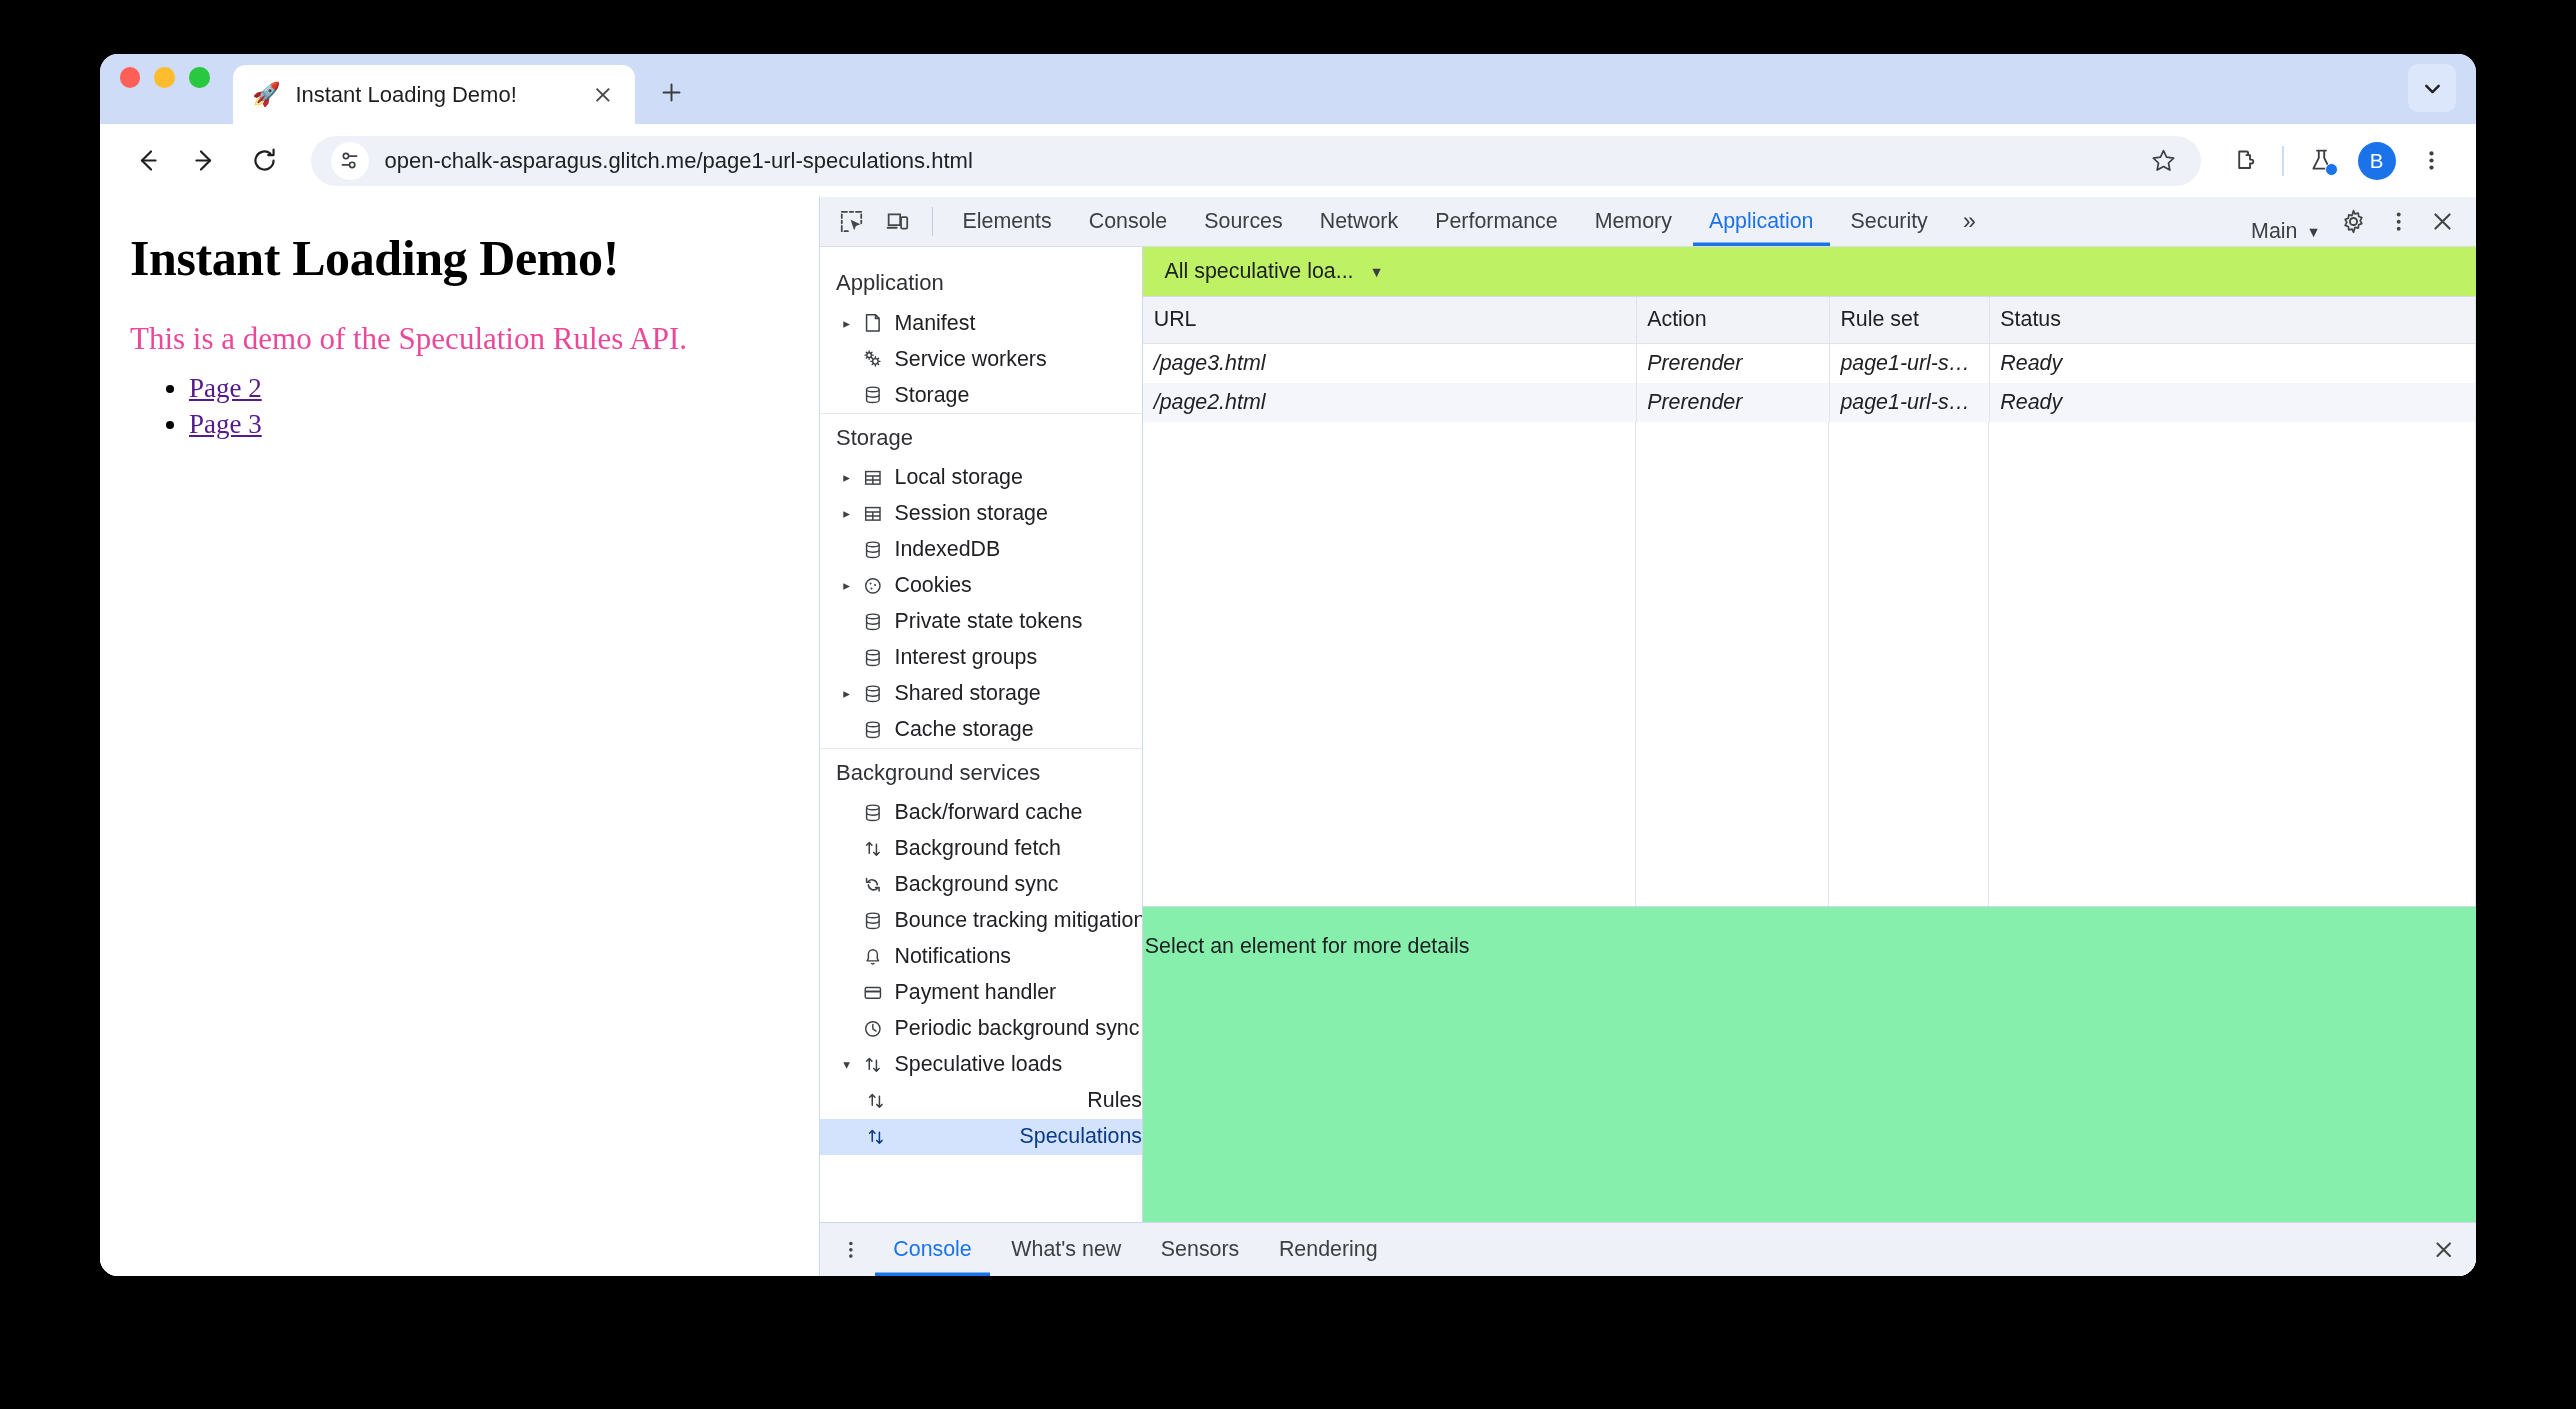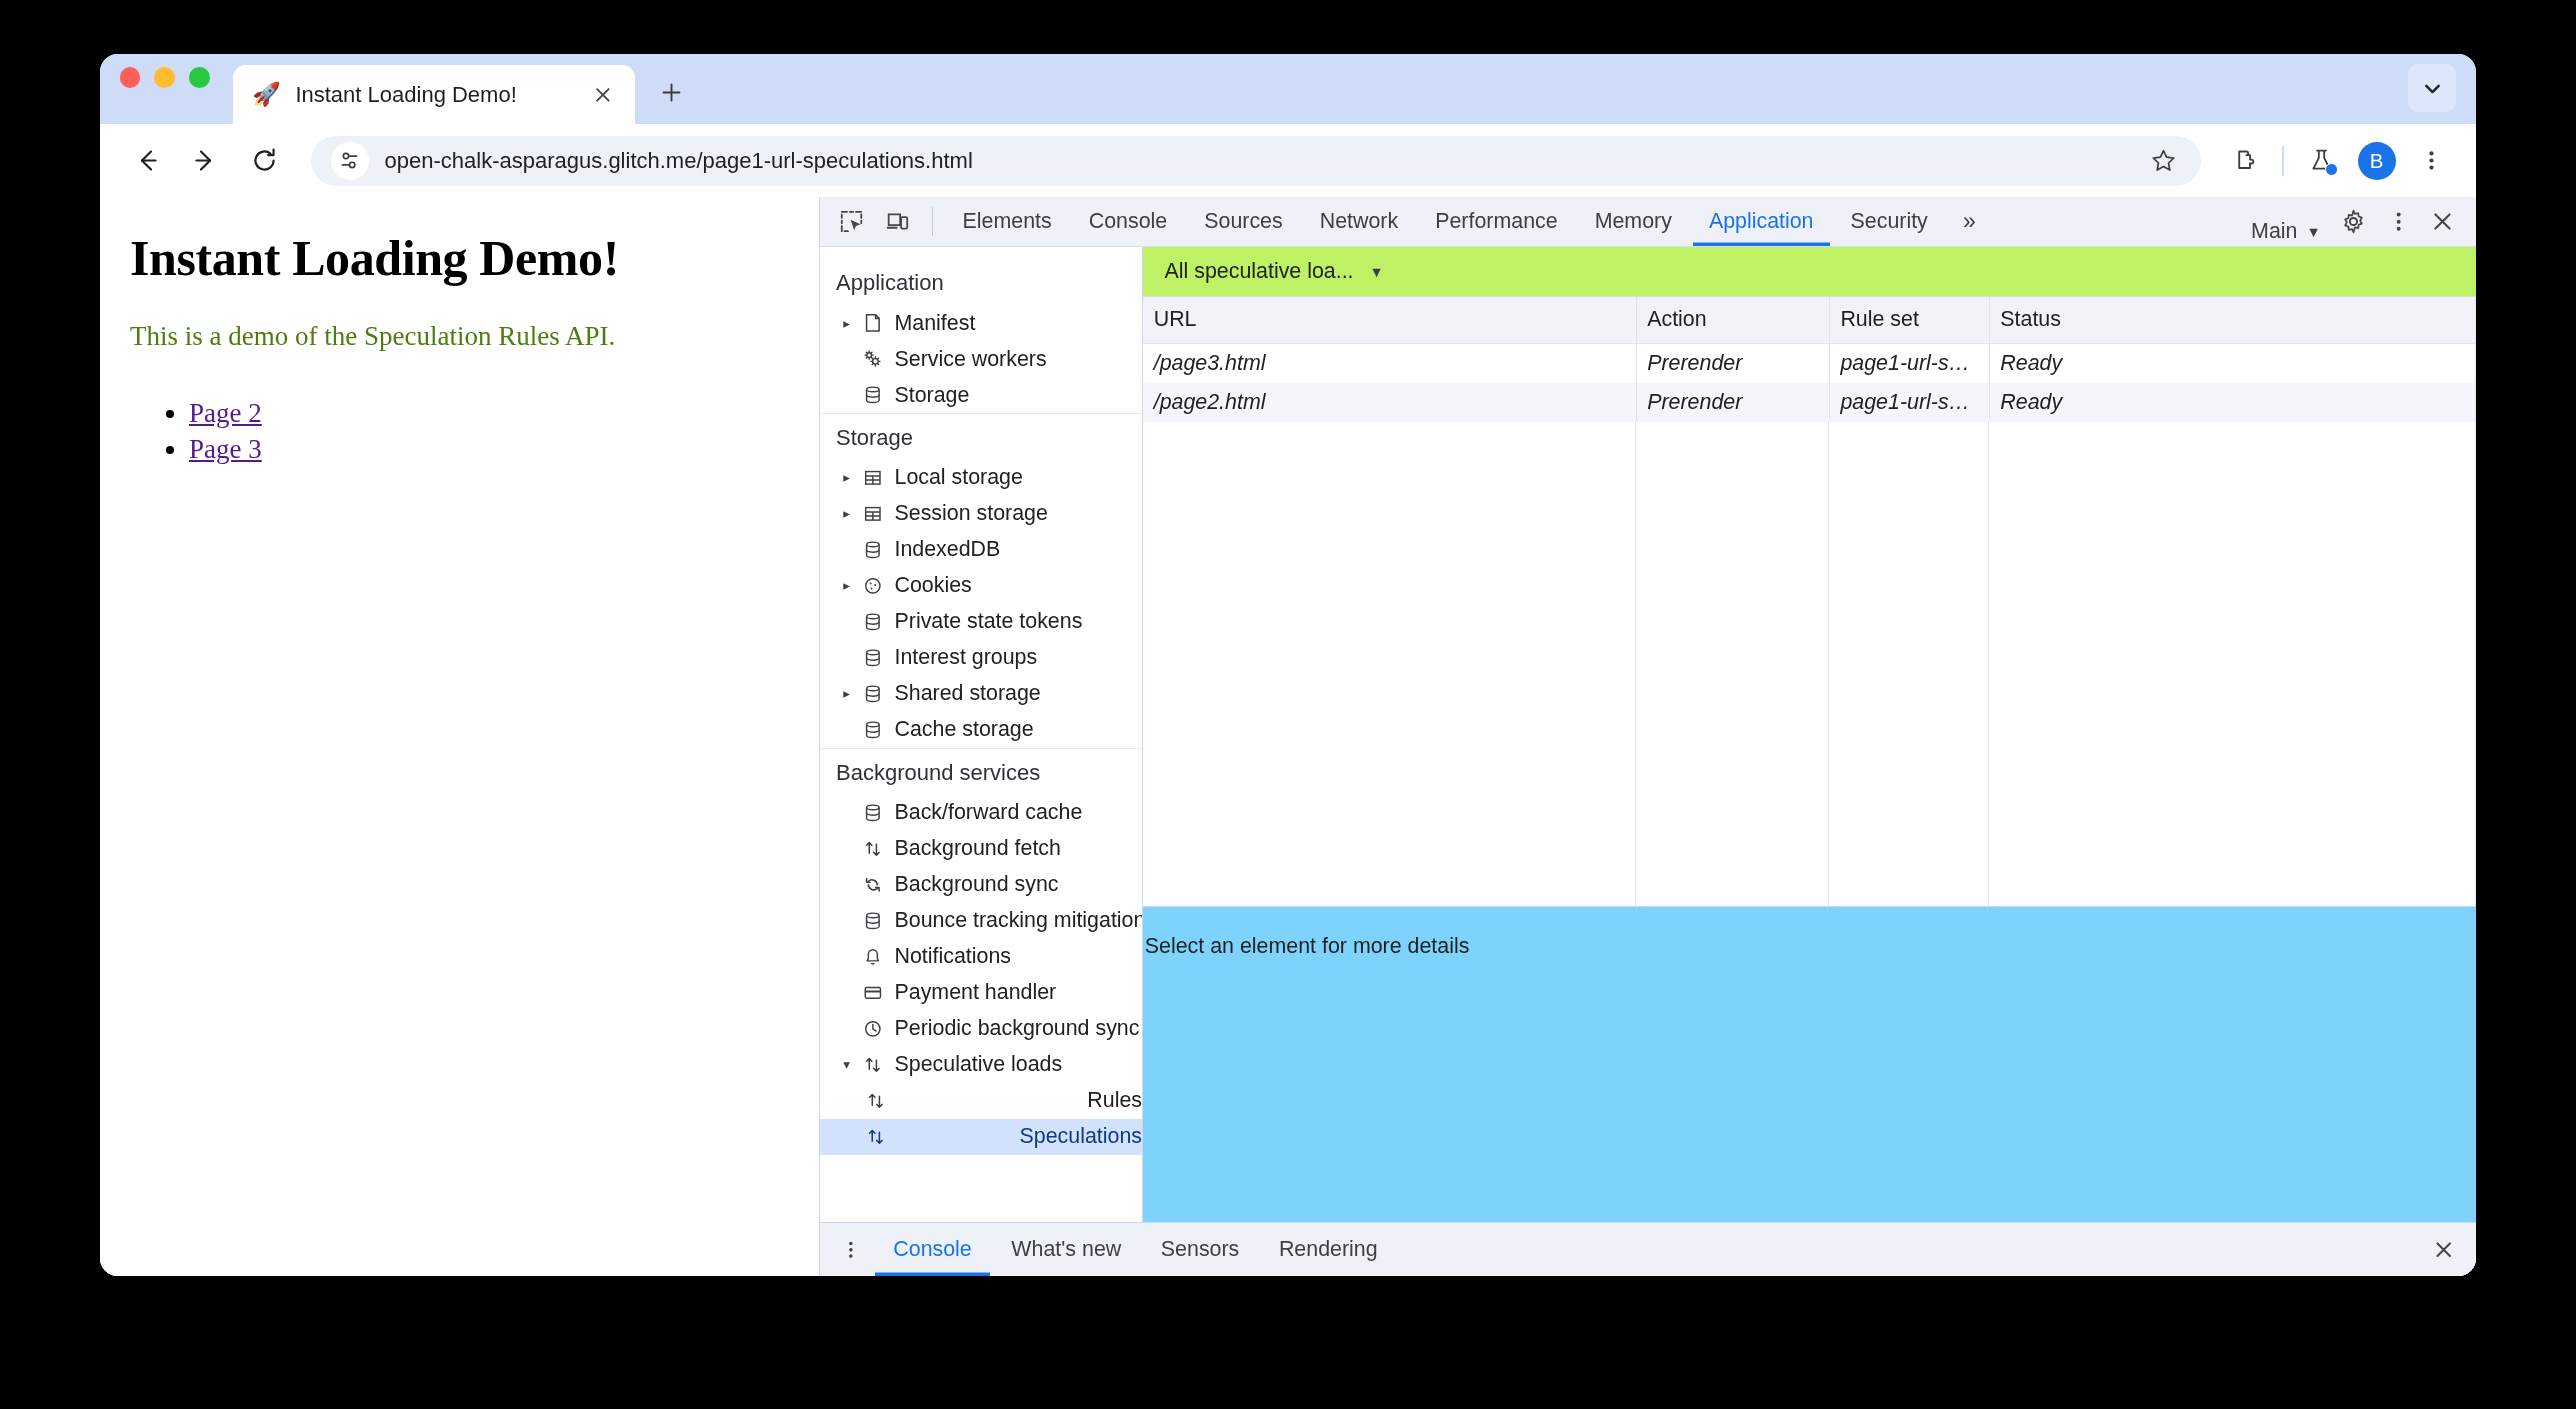--- a/index.html
+++ b/index.html
@@ -145,23 +145,23 @@
     font-family: "Liberation Serif", serif;
   }
   .page-h1 {
     font-size: 50px;
     font-weight: bold;
     color: #000;
     margin-bottom: 34px;
     letter-spacing: -0.4px;
   }
   .page-p {
-    font-size: 27px;
-    color: #4d7c0f;
-    margin-bottom: 46px;
+    font-size: 31px;
+    color: #ec4899;
+    margin-bottom: 16px;
   }
   .page-list { list-style: disc; padding-left: 59px; }
   .page-list li { font-size: 27px; margin-bottom: 5.4px; }
   .page-list a { color: #551a8b; text-decoration: underline; }
 
   
   .devtools {
     flex: 1;
     display: flex; flex-direction: column;
     border-left: 1.8px solid #cfd8ea;
@@ -284,21 +284,21 @@
   table.spec-table tr.even td { background: #f4f6fb; }
   .tbl-wrap { border-bottom: 1.8px solid #cfd8ea; height: 610px; overflow: hidden; }
   .tbl-filler { display: flex; height: calc(100% - 118px); }
   .tbl-filler div { border-right: 0.9px solid #dfe3ec; }
 
   .details-pane {
     flex: 1;
     padding: 27px 0 0 0;
     font-size: 21.4px;
     color: #202124;
-    background: #7dd3fc;
+    background: #86efac;
   }
   .details-text { padding-left: 1.8px; }
 
   
   .dt-drawer {
     height: 54px;
     background: #eef1f8;
     border-top: 1.8px solid #cfd8ea;
     display: flex; align-items: center;
     padding: 0 10.7px;

